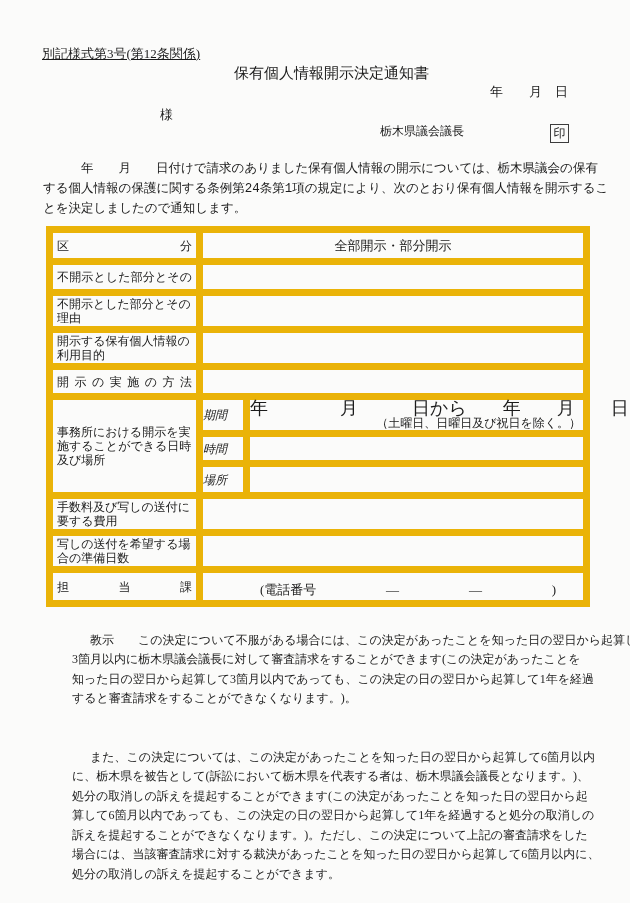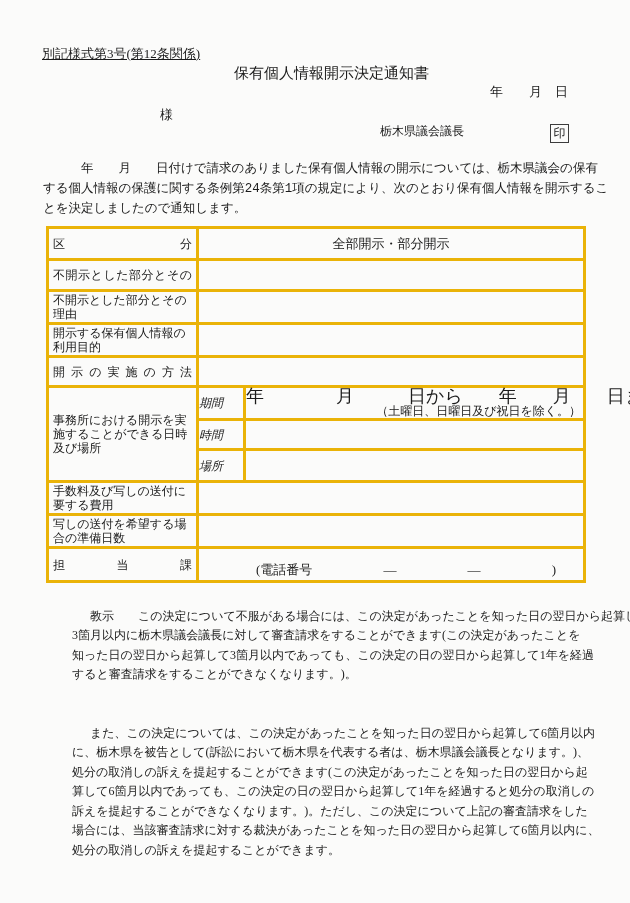--- a/index.html
+++ b/index.html
@@ -67,21 +67,21 @@
     font-family:Liberation Mono, monospace;
   }
   table.notice-table{
     border-collapse:collapse;
     margin-left:46px;
     margin-top:7px;
     width:537px;
     table-layout:fixed;
   }
   .notice-table td{
-    border:3px solid #eab308;
+    border:7px solid #eab308;
     padding:0;
     vertical-align:middle;
     font-size:12px;
   }
   td.lbl{
     padding:1px 4px;
     line-height:14px;
     white-space:pre;
     text-align:left;
   }

